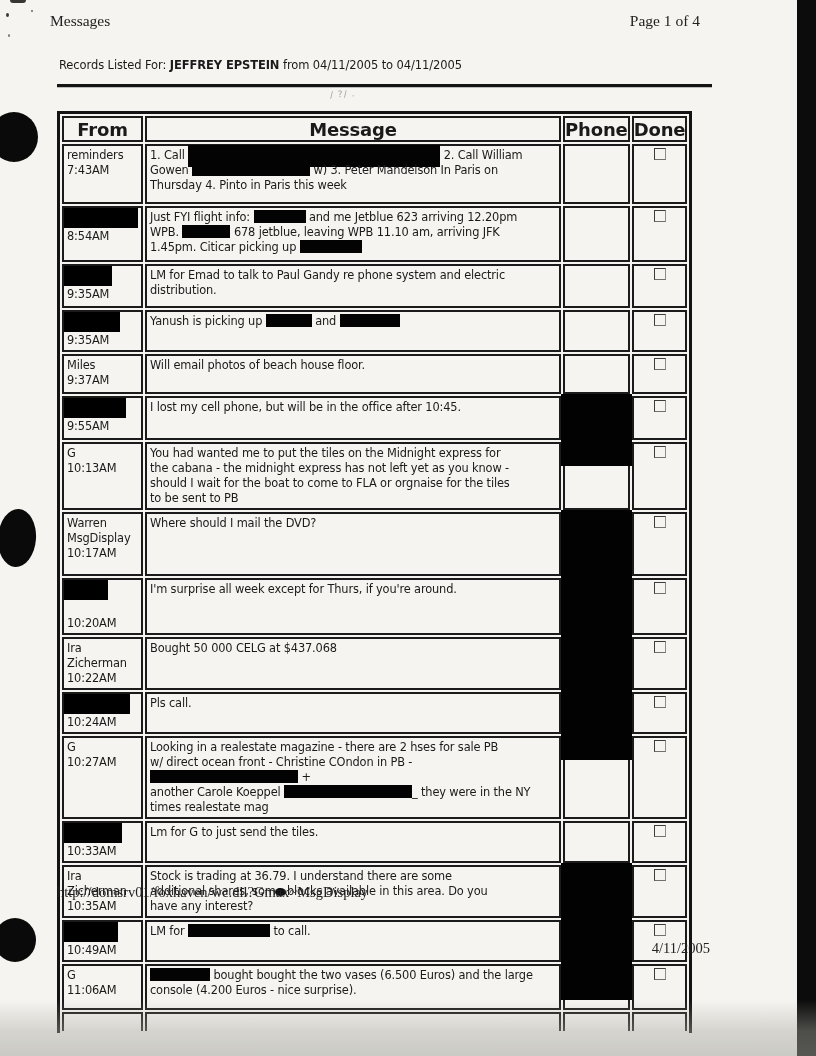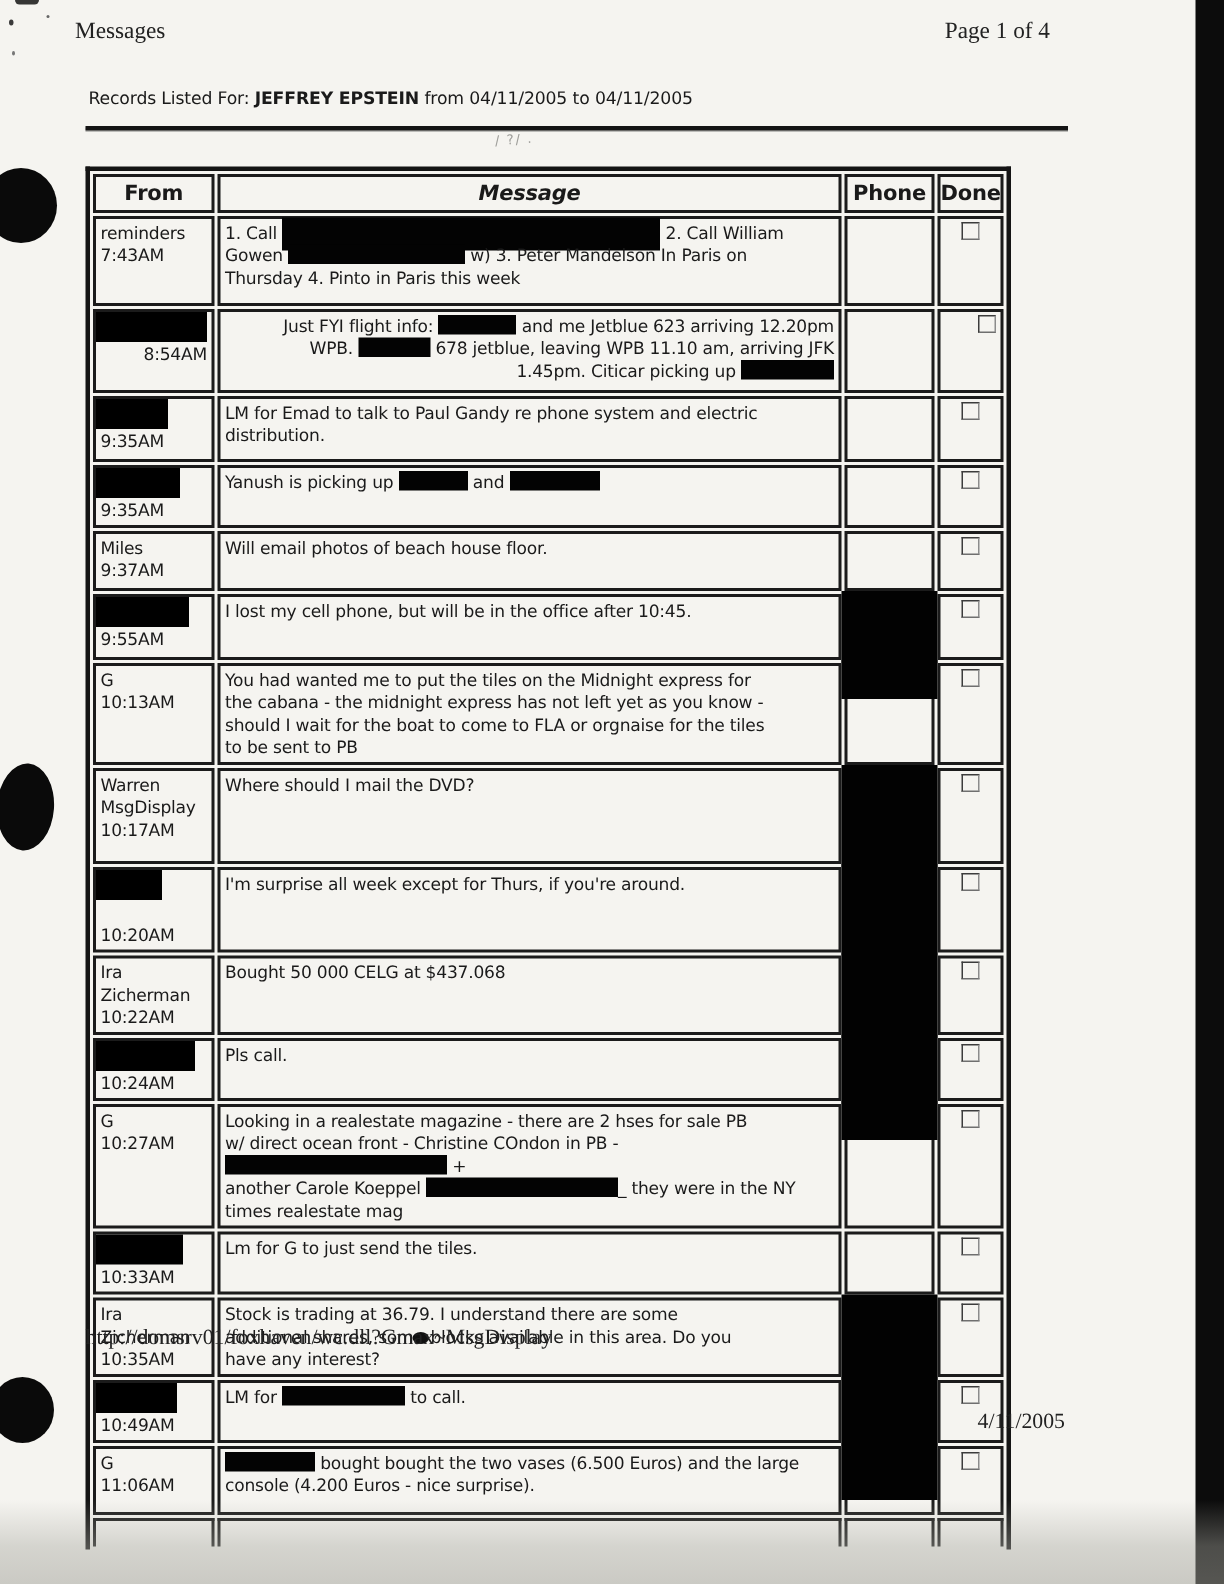--- a/index.html
+++ b/index.html
@@ -30,39 +30,39 @@
   
   .records{position:absolute;left:59px;top:58px;font-size:11.5px;letter-spacing:-.1px;}
   .records b{font-weight:bold;}
   .rule{position:absolute;left:57px;top:84px;width:655px;height:3px;background:#141414;box-shadow:0 1px 0 rgba(20,20,20,.25);}
 
   
   .msg-table{position:absolute;left:57px;top:111px;border-collapse:separate;border-spacing:2px;
              border:3px solid #141414;border-bottom:none;background:transparent;
              font-size:11.4px;letter-spacing:-.15px;line-height:15px;}
   .msg-table th,.msg-table td{border:2px solid #1b1b1b;padding:2px 3px;vertical-align:top;background:transparent;}
-  .msg-table th{font-size:14px;font-weight:bold;text-align:center;padding:1px 0;height:20px;vertical-align:middle;}
-  .h-from{width:70px;} .h-msg{width:412px;font-style:italic;} .h-phone{width:56px;} .h-done{width:40px;}
+  .msg-table th{font-size:18px;font-weight:bold;text-align:center;padding:1px 0;height:20px;vertical-align:middle;}
+  .h-from{width:70px;} .h-msg{width:412px;} .h-phone{width:56px;} .h-done{width:40px;}
   .c-msg{padding:2px 4px;}
   .c-phone{position:relative;}
   .c-done{text-align:center;vertical-align:middle;}
 
   .from-name{white-space:normal;}
   .from-redact{height:20px;background:#000;margin:-2px 0 1px -3px;}
   .ir{display:inline-block;background:#030303;height:13px;vertical-align:-2px;}
   .blob{display:inline-block;width:11px;height:8px;background:#111;border-radius:50%;vertical-align:-1px;margin-left:-8px;margin-right:-2px;}
   .pr{position:absolute;background:#020202;left:-4px;right:-4px;}
   .pr.full{top:-4px;bottom:-4px;}
   .pr.top{top:-4px;height:26px;}
   .pr.half{top:-4px;height:38px;}
   .cbx{display:inline-block;width:10px;height:10px;border:1.5px solid #3c3c3c;border-right-color:#8c8c8c;border-bottom-color:#6f6f6f;}
 
   
   tbody tr:nth-child(1) td{height:52px;}
-  tbody tr:nth-child(2) td{height:48px;text-align:right;}
+  tbody tr:nth-child(2) td{height:48px;}
   tbody tr:nth-child(3) td{height:36px;}
   tbody tr:nth-child(5) td{height:32px;margin-left:16px;}
   tbody tr:nth-child(6) td{height:36px;}
   tbody tr:nth-child(8) td{height:56px;}
   tbody tr:nth-child(9) td{height:36px;}
   tbody tr:nth-child(9) .from-time{margin-top:16px;}
   tbody tr:nth-child(11) td{height:28px;}
   tbody tr:nth-child(12) td{height:64px;}
   tbody tr:nth-child(13) td{height:34px;margin-left:32px;}
   tbody tr:nth-child(15) td{height:32px;}

